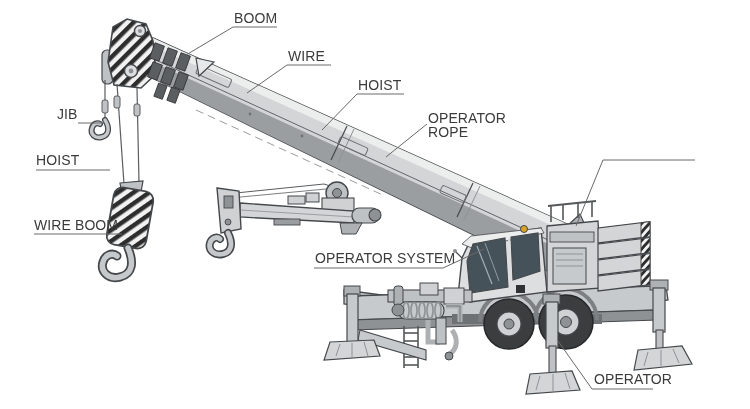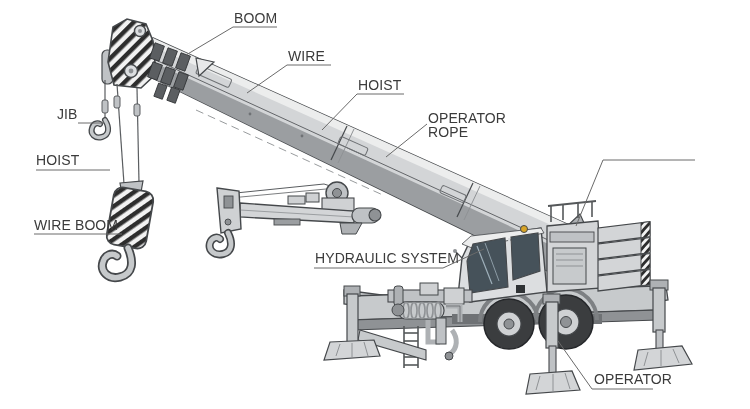--- a/index.html
+++ b/index.html
@@ -273,16 +273,16 @@
   <div class="label lbl-boom">BOOM</div>
   <div class="label lbl-jibt">WIRE</div>
   <div class="label lbl-hoist-top">HOIST</div>
   <div class="label lbl-opcab">
     <div>OPERATOR</div>
     <div>ROPE</div>
   </div>
   <div class="label lbl-jib">JIB</div>
   <div class="label lbl-hoist-left">HOIST</div>
   <div class="label lbl-wirerope">WIRE BOOM</div>
-  <div class="label lbl-hyd">HYDRAULIC SYSTEM</div>
+  <div class="label lbl-hyd">OPERATOR SYSTEM</div>
   <div class="label lbl-outr">OPERATOR</div>
 
 </div>
 
 </body></html>

